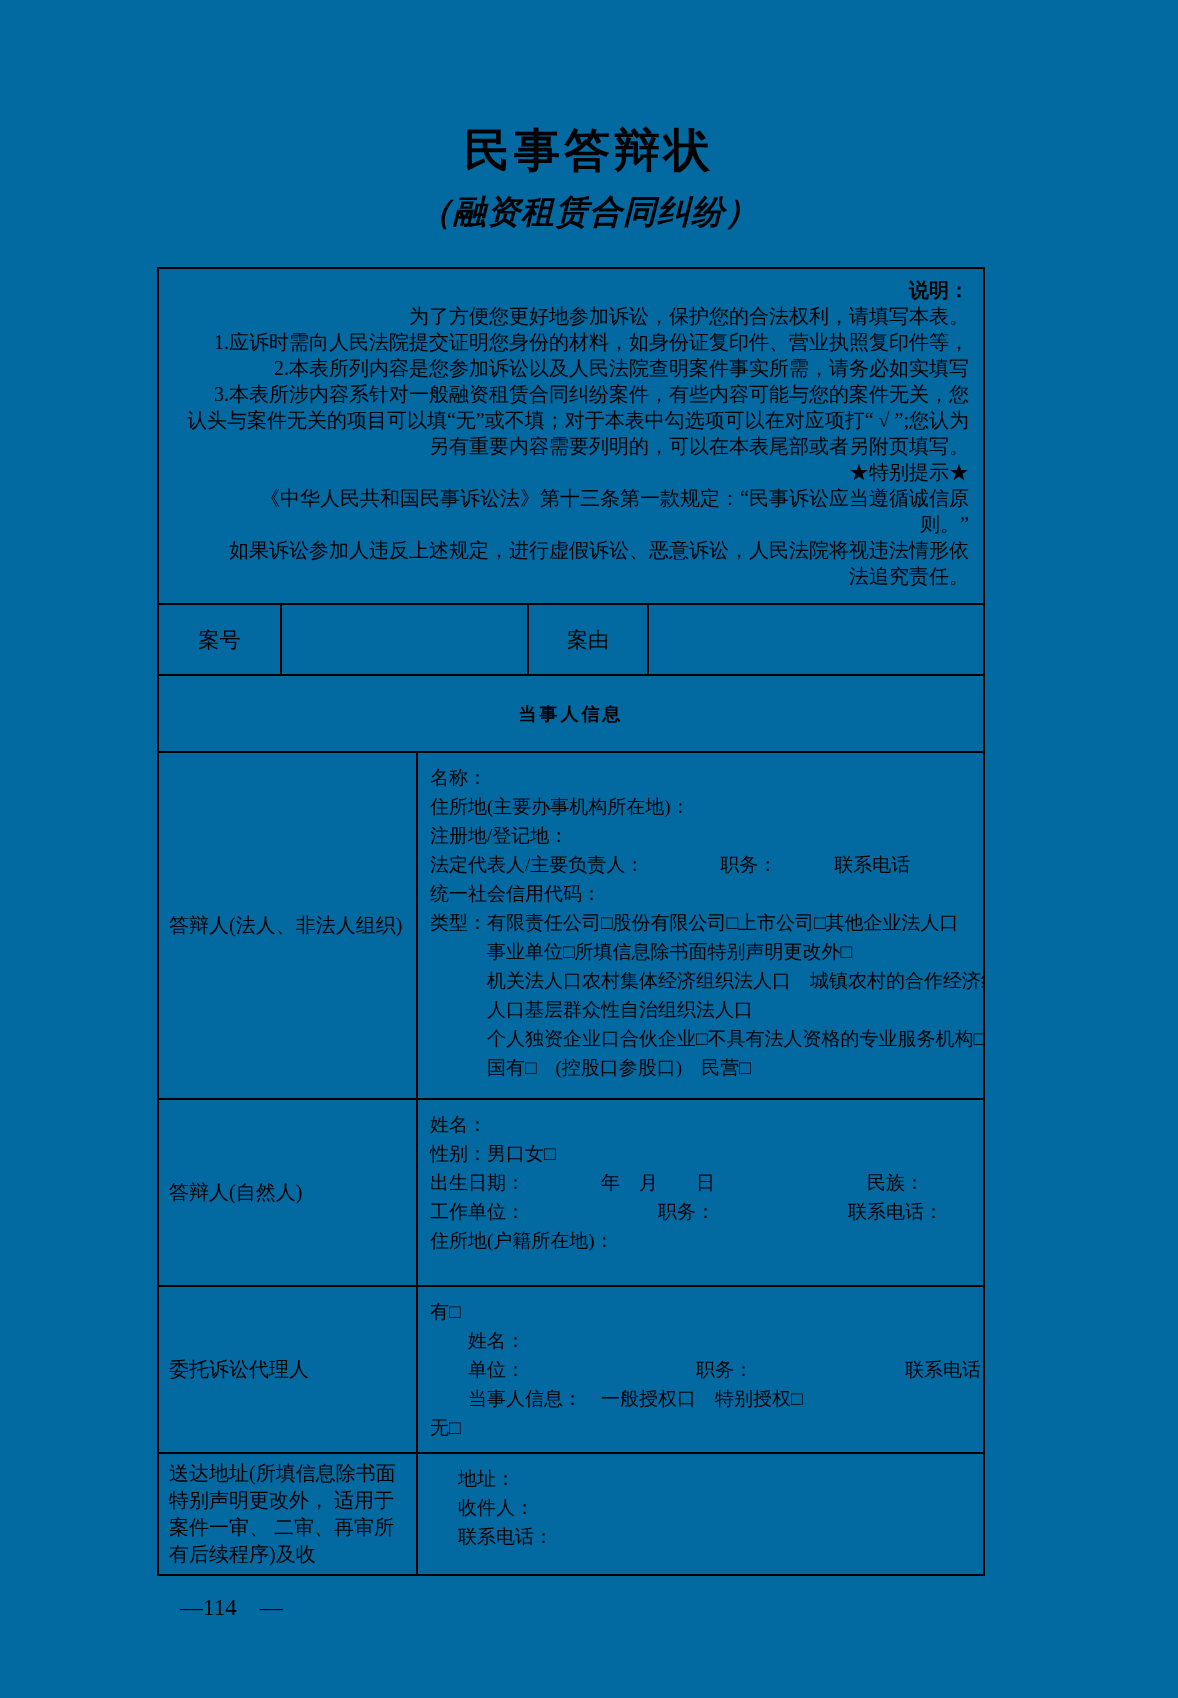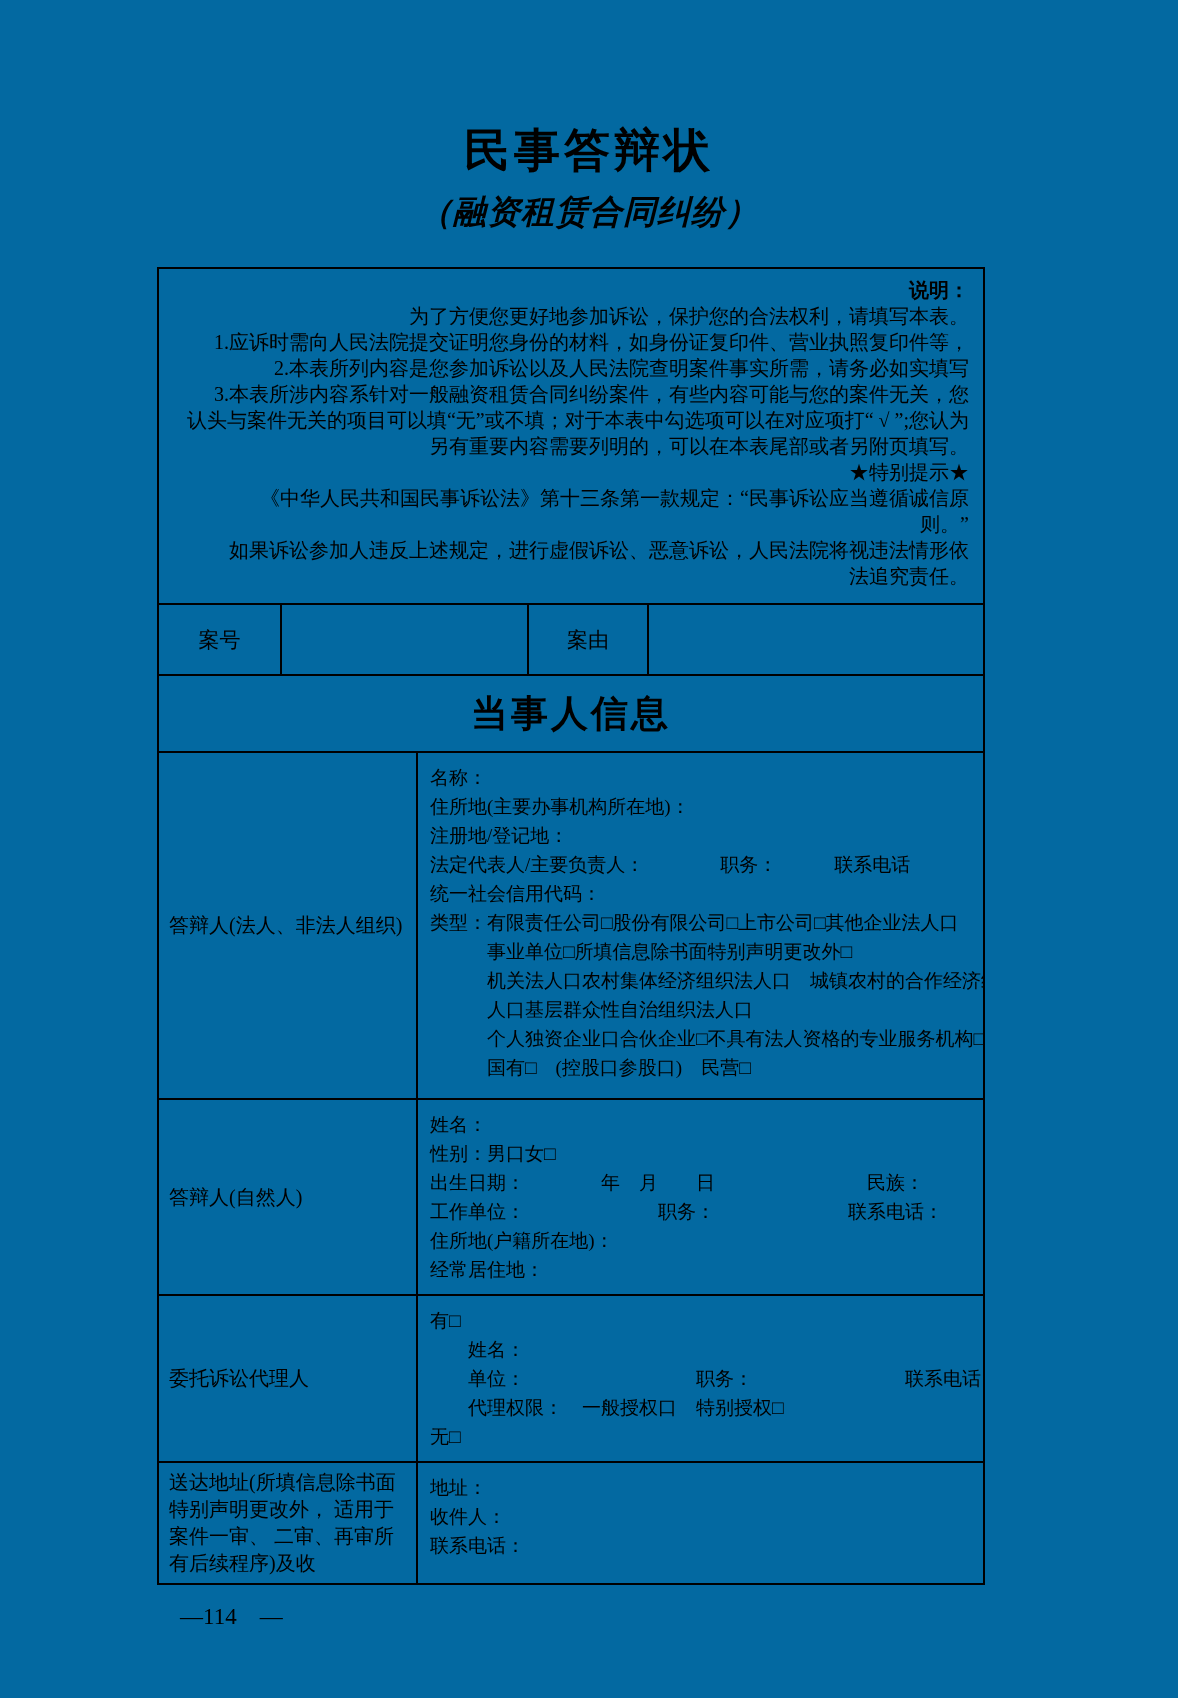--- a/index.html
+++ b/index.html
@@ -35,25 +35,25 @@
   .case-row { display:flex; border-bottom:2px solid #000; height:71px; font-size:21px; }
   .case-row .cell { display:flex; align-items:center; justify-content:center; }
   .case-row .c1 { width:123px; border-right:2px solid #000; }
   .case-row .c2 { width:247px; border-right:2px solid #000; }
   .case-row .c3 { width:120px; border-right:2px solid #000; }
   .case-row .c4 { flex:1; }
   
   .section-header {
     border-bottom:2px solid #000; height:77px;
     display:flex; align-items:center; justify-content:center;
-    font-size:37px; font-weight:bold; letter-spacing:3px;
+    font-size:18px; font-weight:bold; letter-spacing:3px;
   }
   
   .party-row { display:flex; border-bottom:2px solid #000; }
-  .party-row:last-child { border-bottom:none; }
+  .party-row:last-child { border-bottom:none;gap:28px; }
   .party-label {
     width:259px; border-right:2px solid #000;
     padding:6px 4px 6px 10px;
     display:flex; align-items:center;
     font-size:20px; line-height:27px;
   }
   .party-content { flex:1; padding:10px 0 10px 12px; font-size:19px; overflow:hidden; }
   .party-content .line { line-height:29px; white-space:pre; }
   #party-rows .party-row:nth-child(1) { min-height:347px; }
   #party-rows .party-row:nth-child(2) { min-height:187px; }
@@ -112,30 +112,29 @@
           </div>
         </div>
         <div class="party-row">
           <div class="party-label">答辩人(自然人)</div>
           <div class="party-content">
             <div class="line">姓名：</div>
             <div class="line">性别：男口女□</div>
             <div class="line">出生日期：　　　　年　月　　日　　　　　　　　民族：</div>
             <div class="line">工作单位：　　　　　　　职务：　　　　　　　联系电话：</div>
             <div class="line">住所地(户籍所在地)：</div>
-            <div class="line">经常居住地：</div>
           </div>
         </div>
         <div class="party-row">
           <div class="party-label">委托诉讼代理人</div>
           <div class="party-content">
             <div class="line">有□</div>
             <div class="line">　　姓名：</div>
             <div class="line">　　单位：　　　　　　　　　职务：　　　　　　　　联系电话</div>
-            <div class="line">　　代理权限：　一般授权口　特别授权□</div>
+            <div class="line">　　当事人信息：　一般授权口　特别授权□</div>
             <div class="line">无□</div>
           </div>
         </div>
         <div class="party-row">
           <div class="party-label">送达地址(所填信息除书面特别声明更改外， 适用于案件一审、 二审、再审所有后续程序)及收</div>
           <div class="party-content">
             <div class="line">地址：</div>
             <div class="line">收件人：</div>
             <div class="line">联系电话：</div>
           </div>

